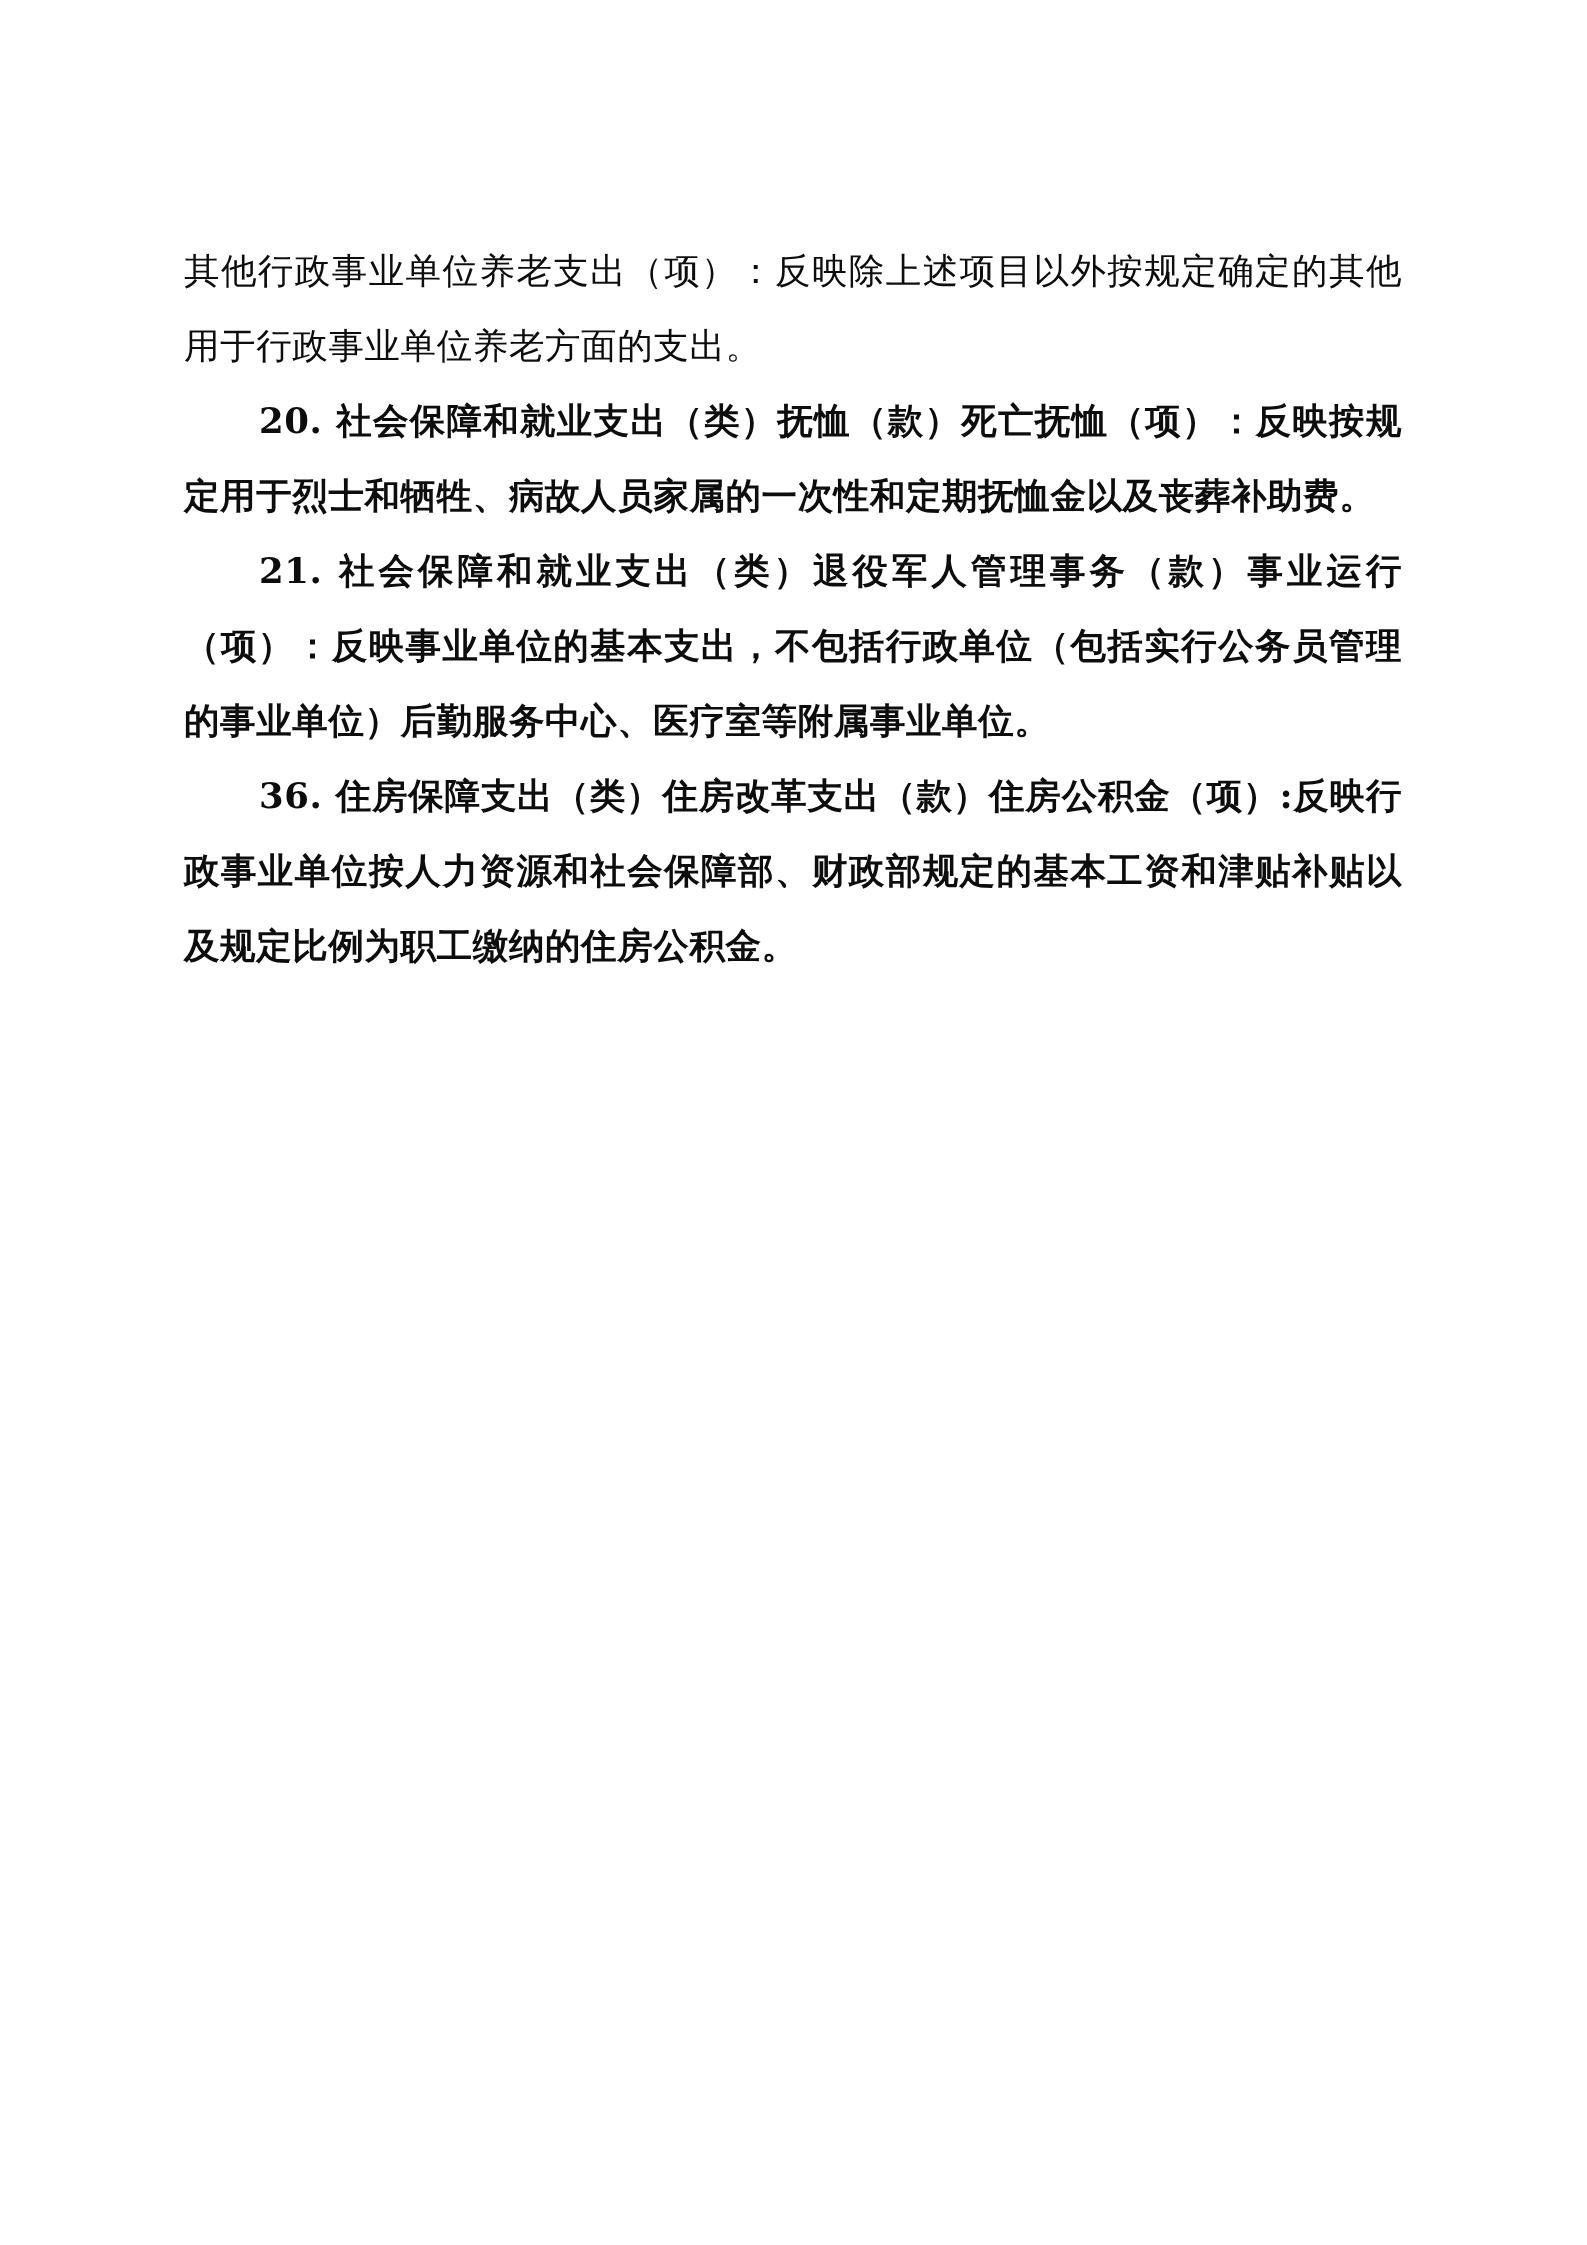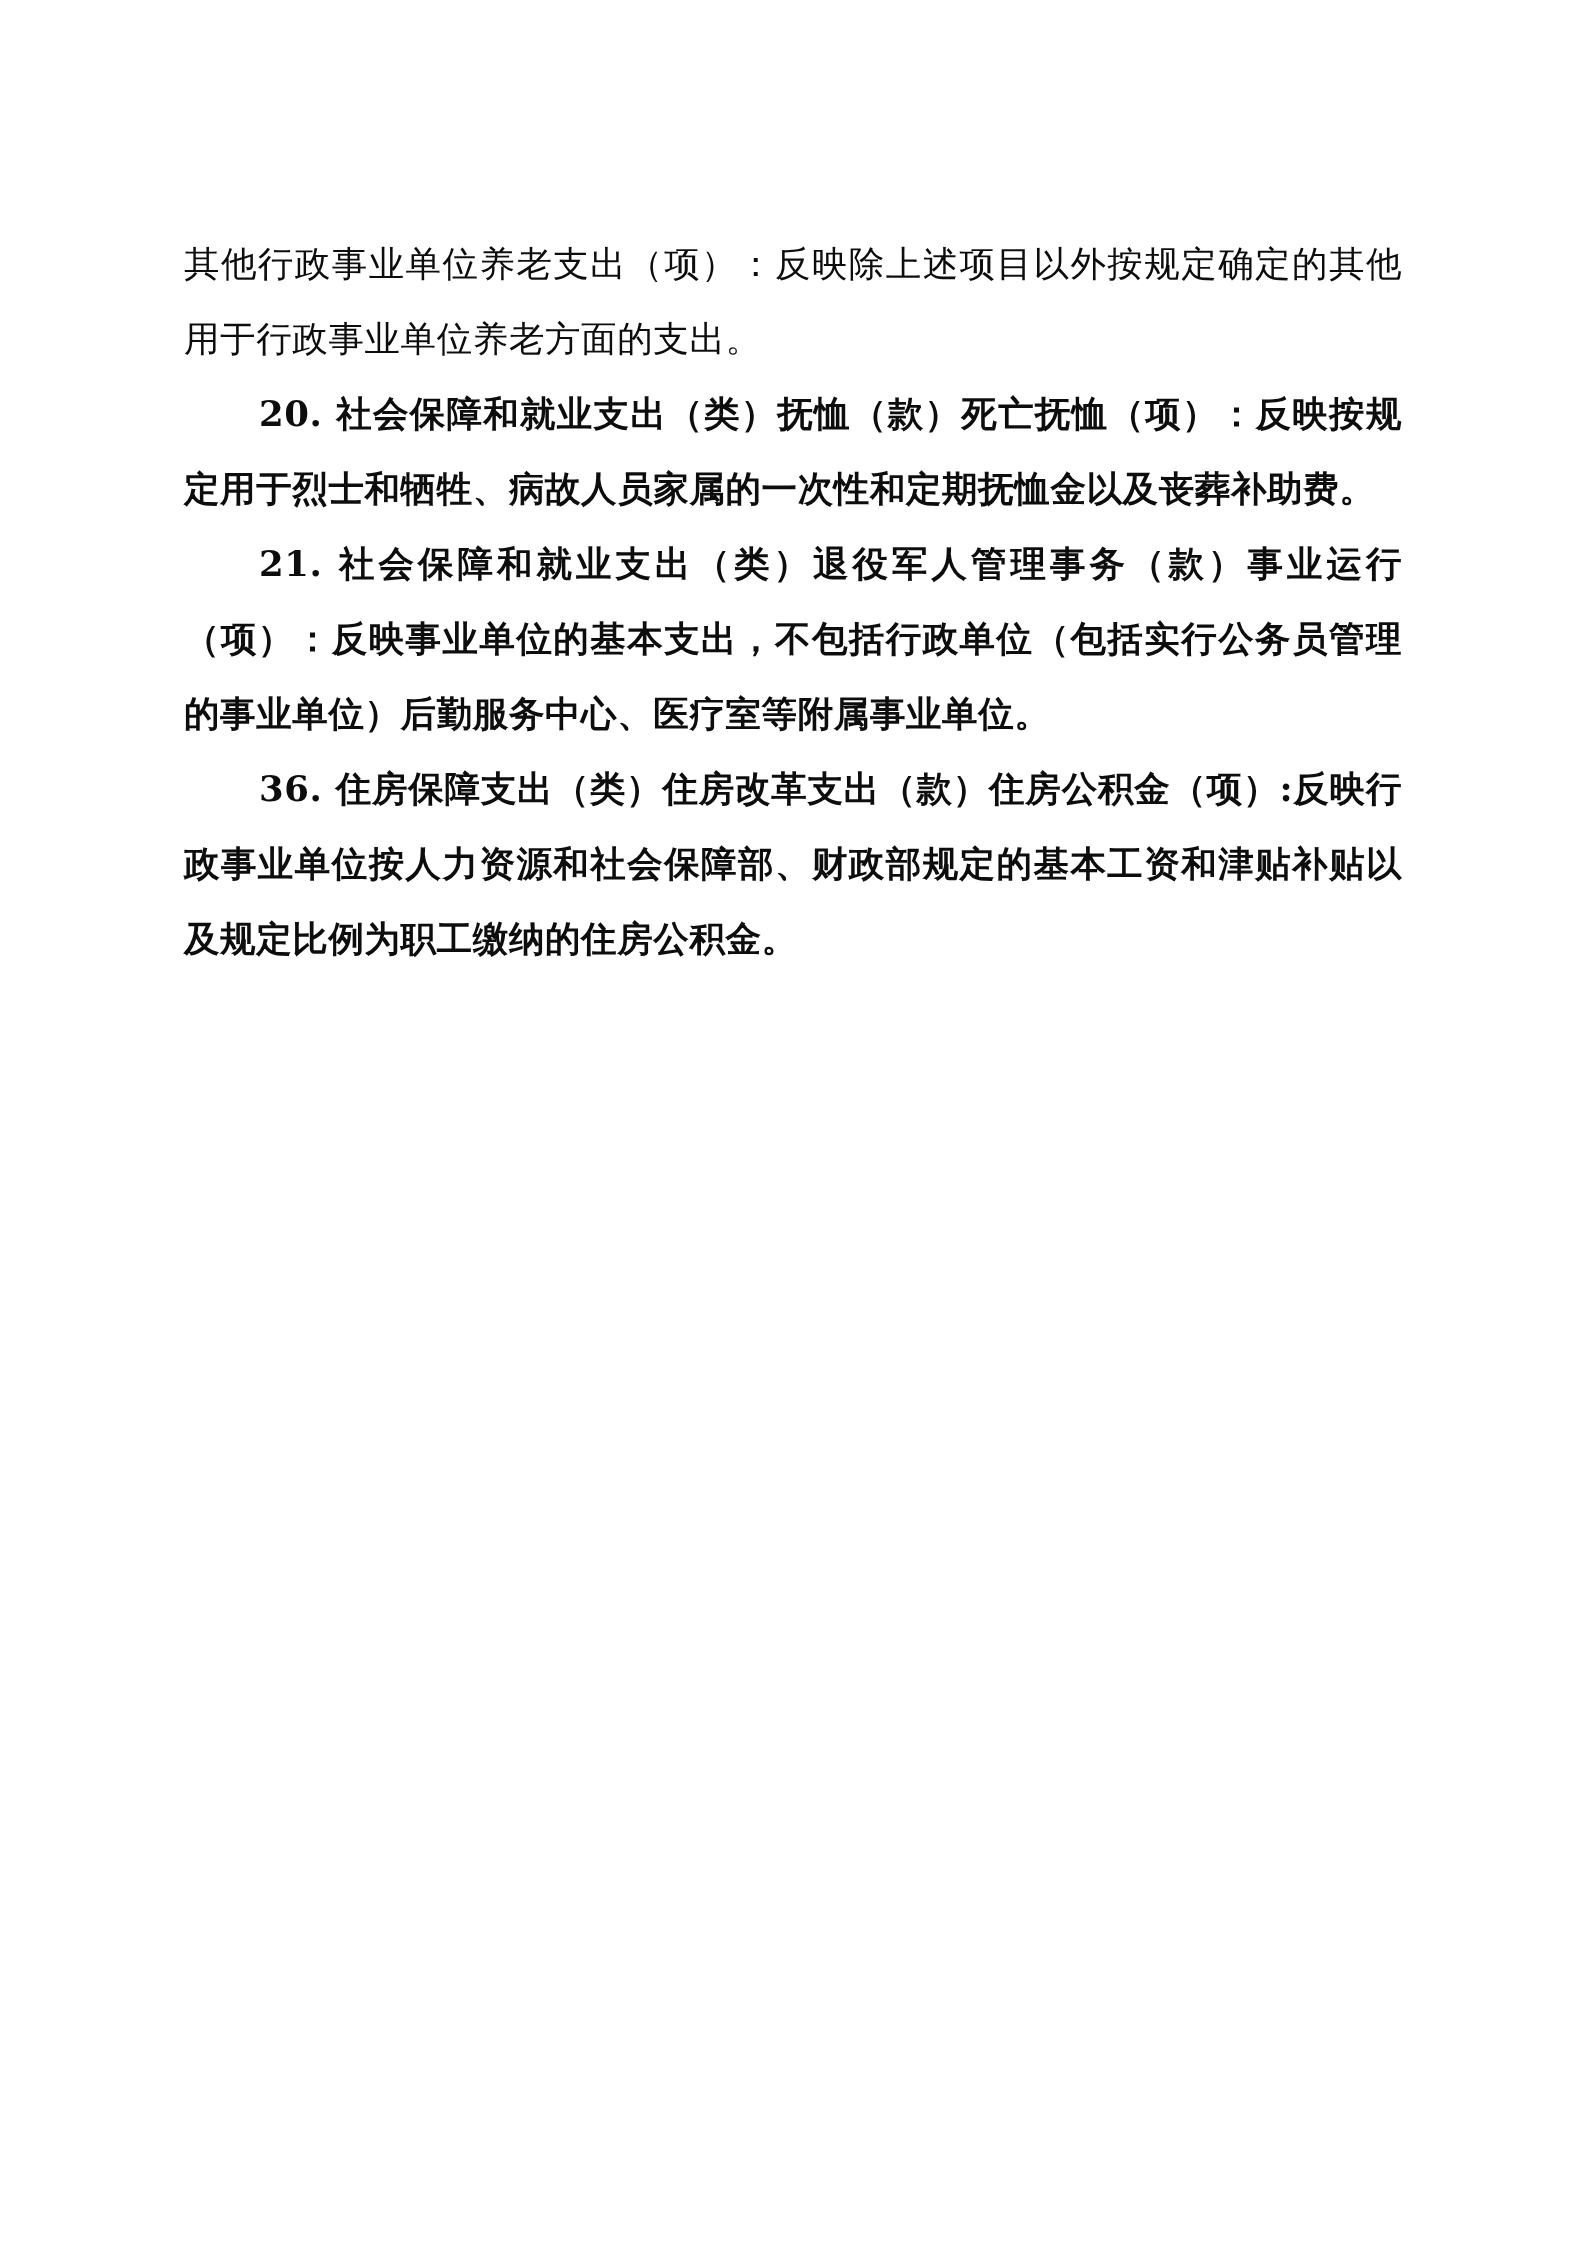--- a/index.html
+++ b/index.html
@@ -4,21 +4,21 @@
 <style>
   html, body {
     margin: 0;
     padding: 0;
     background: #ffffff;
   }
   .page {
     position: relative;
     width: 1587px;
     height: 1952px;
-    margin: 4px auto;
+    margin: 11px auto;
     background: #ffffff;
     overflow: hidden;
     font-family: "DejaVu Serif", serif;
   }
   .content {
     position: absolute;
     left: 184px;
     top: 222px;
     width: 1218px;
   }

